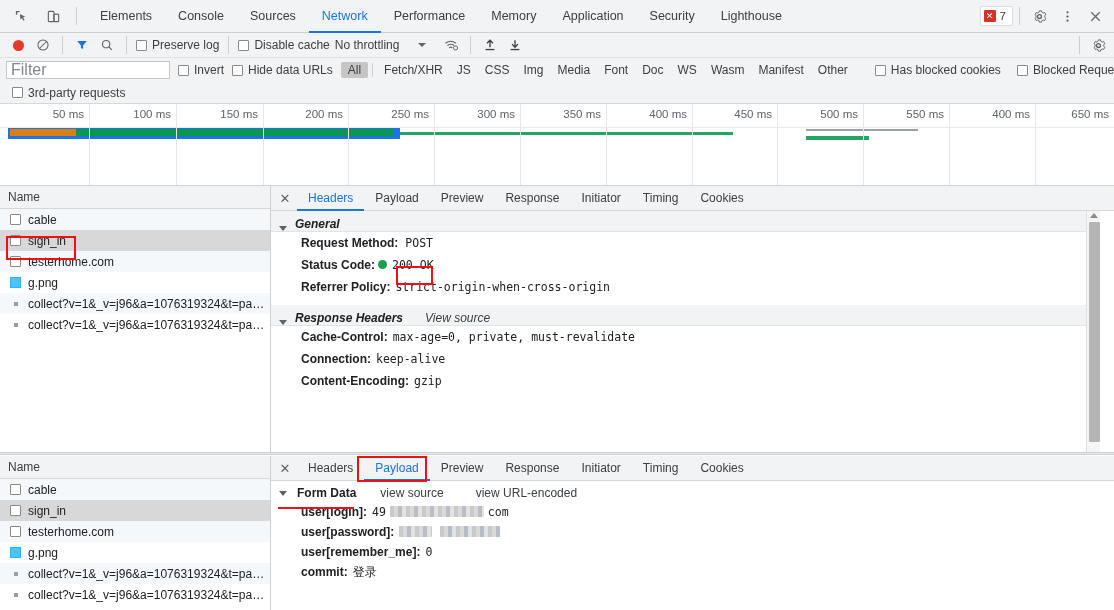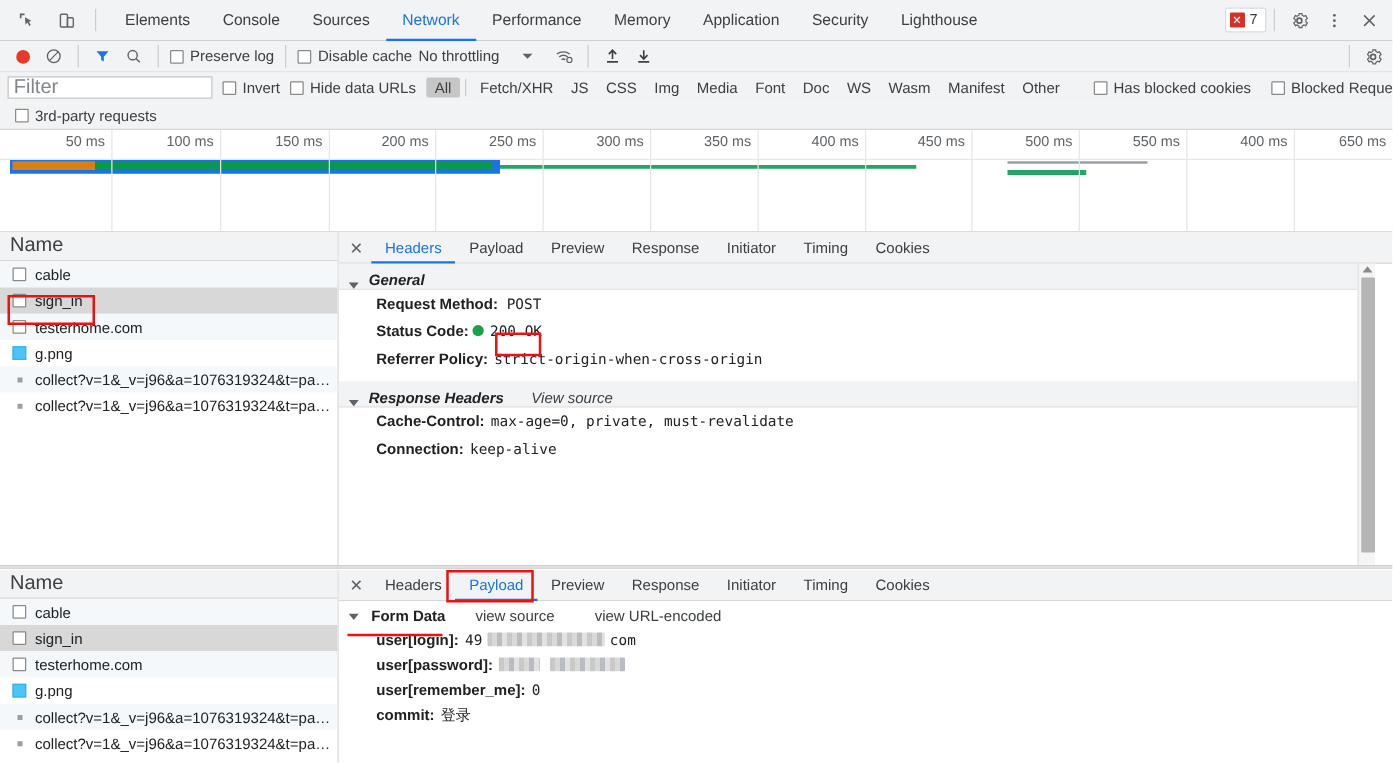--- a/index.html
+++ b/index.html
@@ -100,21 +100,21 @@
   }
   .barrow { position: absolute; left: 0; }
   .seg { position: absolute; height: 100%; }
 
   
   .pane { position: absolute; background: #fff; }
   .listpane { border-right: 1px solid #cfcfcf; overflow: hidden; }
   .listhdr {
     height: 23px; background: #f1f3f4; border-bottom: 1px solid #d7d7d7;
     display: flex; align-items: center; padding-left: 8px;
-    font-size: 16px; color: #3c4043;
+    font-size: 12px; color: #3c4043;
   }
   .reqrow {
     height: 21px; display: flex; align-items: center; gap: 7px; padding-left: 10px;
     font-size: 12px; color: #202124; white-space: nowrap; overflow: hidden;
   }
   .reqrow.alt { background: #f5f8fa; }
   .reqrow.sel { background: #d8d8d8; }
   .ricon-doc {
     width: 11px; height: 11px; border: 1px solid #8a8a8a; background: #fff; border-radius: 1px; flex: 0 0 auto;
   }
@@ -457,20 +457,24 @@
         <span class="viewsrc">View source</span>
       </div>
       <div class="kvrow">
         <span class="k">Cache-Control:</span>
         <span class="v">max-age=0, private, must-revalidate</span>
       </div>
       <div class="kvrow">
         <span class="k">Connection:</span>
         <span class="v">keep-alive</span>
       </div>
+      <div class="kvrow">
+        <span class="k">Content-Encoding:</span>
+        <span class="v">gzip</span>
+      </div>
 
       <div class="vscroll" style="top:0; right:0; height:241px;">
         <div class="scrollarrow"></div>
         <div class="vthumb" style="top:11px; height:220px;"></div>
       </div>
     </div>
   </div>
 
   <div class="hsplit" style="top:452px;"></div>
 

